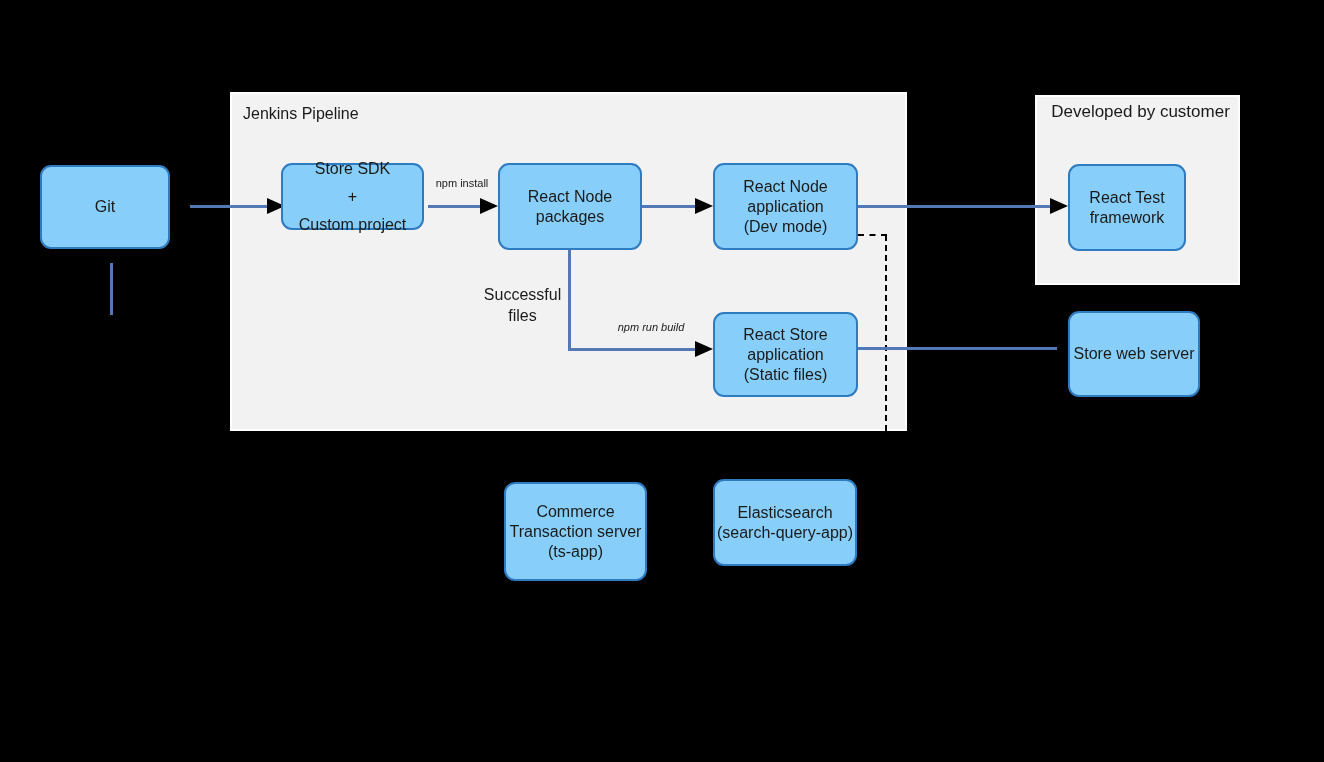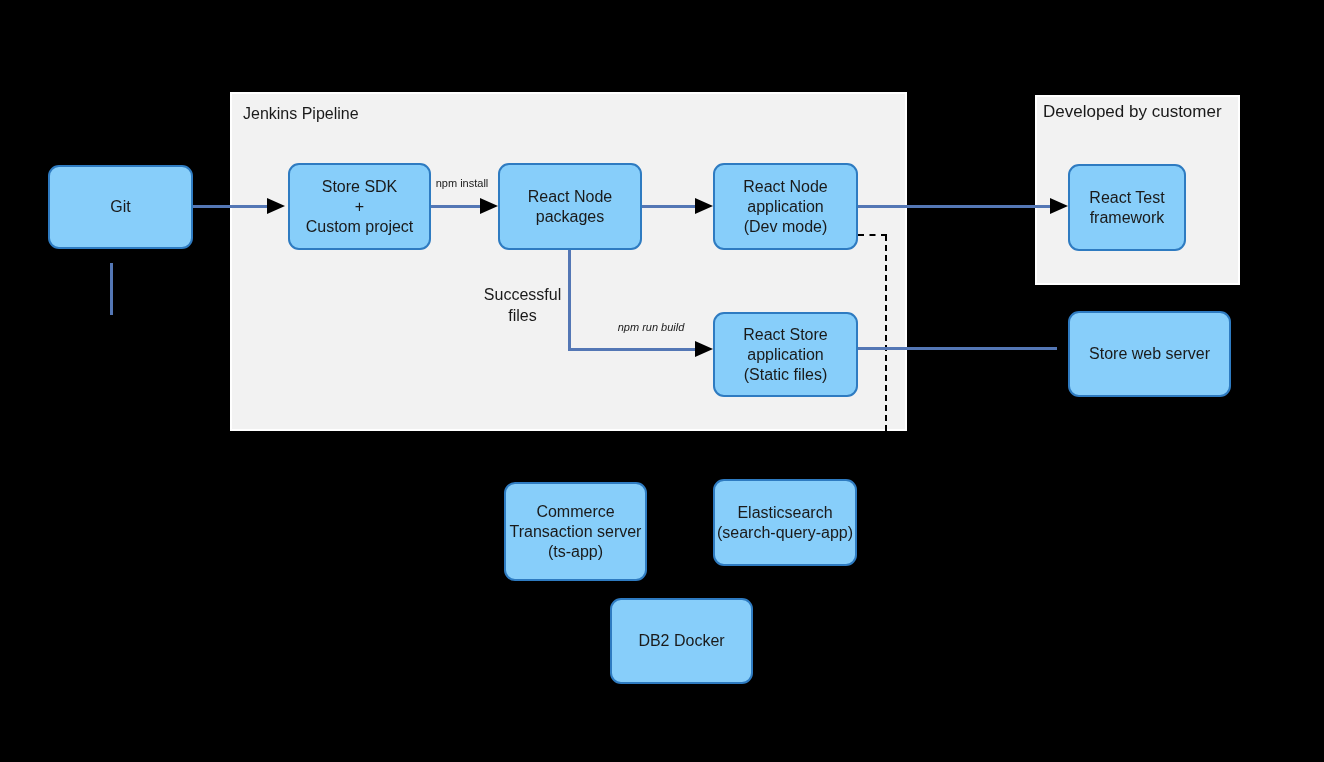--- a/index.html
+++ b/index.html
@@ -17,21 +17,21 @@
     position: absolute;
     background: var(--container-fill, #f2f2f2);
     border: 2px solid var(--container-border, #fff);
   }
   .container-title {
     color: var(--text, #1a1a1a);
     font-size: 16px;
     padding: 11px 0 0 11px;
     white-space: nowrap;
   }
-  .container-title.customer { font-size: 17px; padding: 5px 0 0 6px; }
+  .container-title.customer { font-size: 17px; padding: 5px 0 0 6px; text-align: center; }
 
   .node {
     position: absolute;
     background: var(--node-fill, #87CEFA);
     border: 2px solid var(--node-border, #2E7BC1);
     border-radius: 11px;
     display: flex;
     flex-direction: column;
     align-items: center;
     justify-content: center;
@@ -100,25 +100,25 @@
   <div class="arrow-right" style="left:695px; top:341px;"></div>
   <div class="edge-label" style="left:606px; top:321px; width:90px;font-style:italic;">npm run build</div>
 
   <div class="edge-label big" style="left:470px; top:284px; width:105px;">
     <div>Successful</div>
     <div>files</div>
   </div>
 
   <div class="hline" style="left:858px; top:347px; width:199px;"></div>
 
-  <div class="node" style="left:40px; top:165px; width:145px; height:84px;margin-left:8px;">
+  <div class="node" style="left:40px; top:165px; width:130px; height:84px;">
     <div>Git</div>
   </div>
 
-  <div class="node" style="left:288px; top:163px; width:143px; height:87px;">
+  <div class="node" style="left:281px; top:163px; width:143px; height:67px;gap:8px;">
     <div>Store SDK</div>
     <div>+</div>
     <div>Custom project</div>
   </div>
 
   <div class="node" style="left:498px; top:163px; width:144px; height:87px;">
     <div>React Node</div>
     <div>packages</div>
   </div>
 
@@ -132,32 +132,29 @@
     <div>React Store</div>
     <div>application</div>
     <div>(Static files)</div>
   </div>
 
   <div class="node" style="left:1068px; top:164px; width:118px; height:87px;">
     <div>React Test</div>
     <div>framework</div>
   </div>
 
-  <div class="node" style="left:1068px; top:311px; width:163px; height:86px;">
+  <div class="node" style="left:1068px; top:311px; width:132px; height:86px;">
     <div>Store web server</div>
   </div>
 
   <div class="node" style="left:504px; top:482px; width:143px; height:99px;">
     <div>Commerce</div>
     <div>Transaction server</div>
     <div>(ts-app)</div>
   </div>
 
   <div class="node" style="left:713px; top:479px; width:144px; height:87px;">
     <div>Elasticsearch</div>
     <div>(search-query-app)</div>
   </div>
 
-  <div class="node" style="left:610px; top:598px; width:143px; height:86px;">
-    <div>DB2 Docker</div>
-  </div>
 
 </div>
 
 </body></html>

